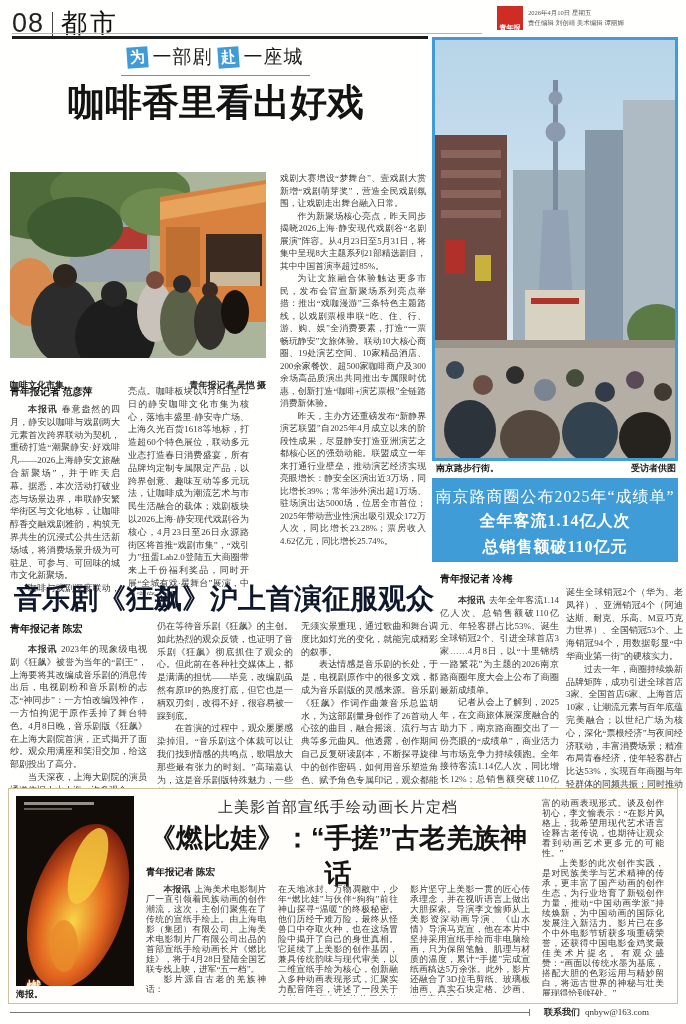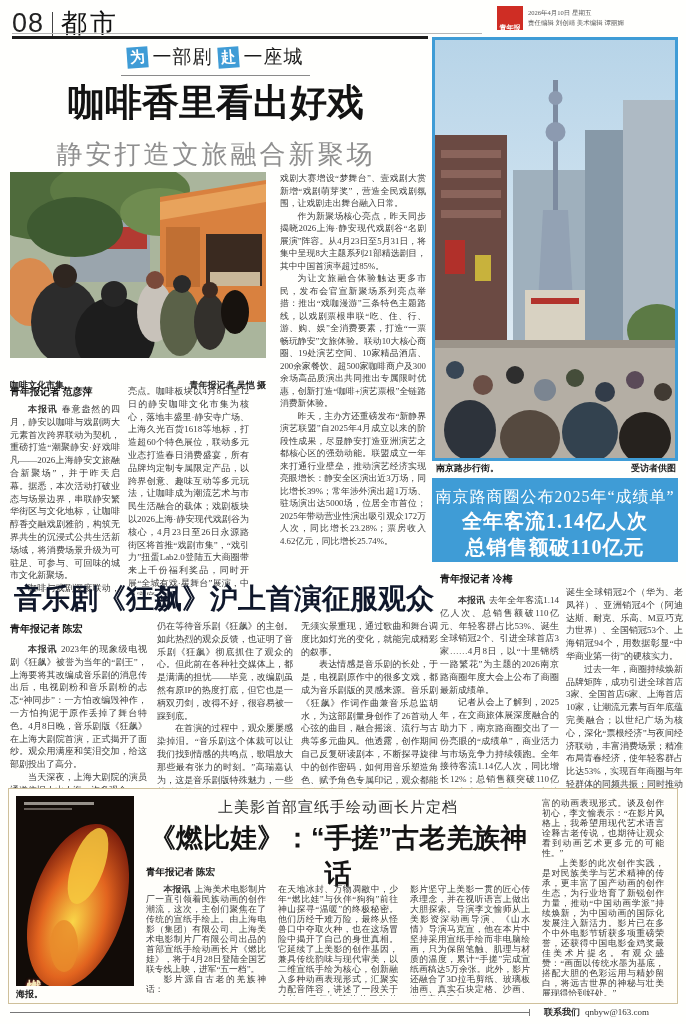--- a/index.html
+++ b/index.html
@@ -46,21 +46,21 @@
   #a1-col1{top:403px;left:10px;width:110px;height:192px;}
   #a1-col2{top:385px;left:128px;width:121px;height:210px;}
   #a1-col3{top:172px;left:280px;width:146px;height:392px;font-size:8.8px;line-height:12.5px;}
 
   
   #photo2{top:37px;left:432px;width:240px;height:418px;border:3px solid #3f9cd6;overflow:hidden;background:#cfe2ef;}
   #photo2-captions{top:462px;left:436px;width:240px;display:flex;justify-content:space-between;
                    font-size:9px;font-weight:bold;color:#222;}
   #bluebox{top:478px;left:432px;width:246px;height:84px;background:#3f9cd6;color:#fff;text-align:center;}
   #bluebox .t{font-size:16px;margin-top:9px;letter-spacing:1px;}
-  #bluebox .b{font-size:20px;font-weight:bold;letter-spacing:1px;line-height:26px;}
+  #bluebox .b{font-size:16px;font-weight:bold;letter-spacing:1px;line-height:26px;}
   #a2-byline{top:572px;left:440px;}
   #a2-col1{top:594px;left:440px;width:119px;height:200px;}
   #a2-col2{top:586px;left:566px;width:117px;height:208px;}
 
   
   #a3-headline{top:580px;left:10px;width:428px;text-align:center;font-family:"Liberation Sans",sans-serif;
                font-weight:700;font-size:28px;color:#0f172a;letter-spacing:0px;}
   #a3-byline{top:622px;left:10px;}
   #a3-col1{top:643px;left:10px;width:137px;height:150px;}
   #a3-col2{top:620px;left:157px;width:136px;height:173px;}
@@ -110,21 +110,20 @@
 
   <div class="abs" id="badge">
     <div id="badge-inner">
       <span class="badge-sq">为</span>
       <span class="badge-txt">一部剧</span>
       <span class="badge-sq">赴</span>
       <span class="badge-txt">一座城</span>
     </div>
   </div>
   <div class="abs" id="headline">咖啡香里看出好戏</div>
-  <div class="abs" id="subhead">静安打造文旅融合新聚场</div>
 
   <div class="abs" id="photo1">
     <svg width="256" height="186" viewBox="0 0 256 186">
       <rect width="256" height="186" fill="#aab59c"></rect>
       <rect x="60" y="40" width="80" height="70" fill="#9aa5ad"></rect>
       <rect x="95" y="55" width="42" height="22" fill="#b23a32"></rect>
       <ellipse cx="30" cy="30" rx="60" ry="38" fill="#4f6b3c"></ellipse>
       <ellipse cx="110" cy="18" rx="70" ry="30" fill="#5d7a44"></ellipse>
       <ellipse cx="65" cy="55" rx="48" ry="30" fill="#3e5a31"></ellipse>
       <ellipse cx="150" cy="40" rx="40" ry="24" fill="#6f8c50"></ellipse>

